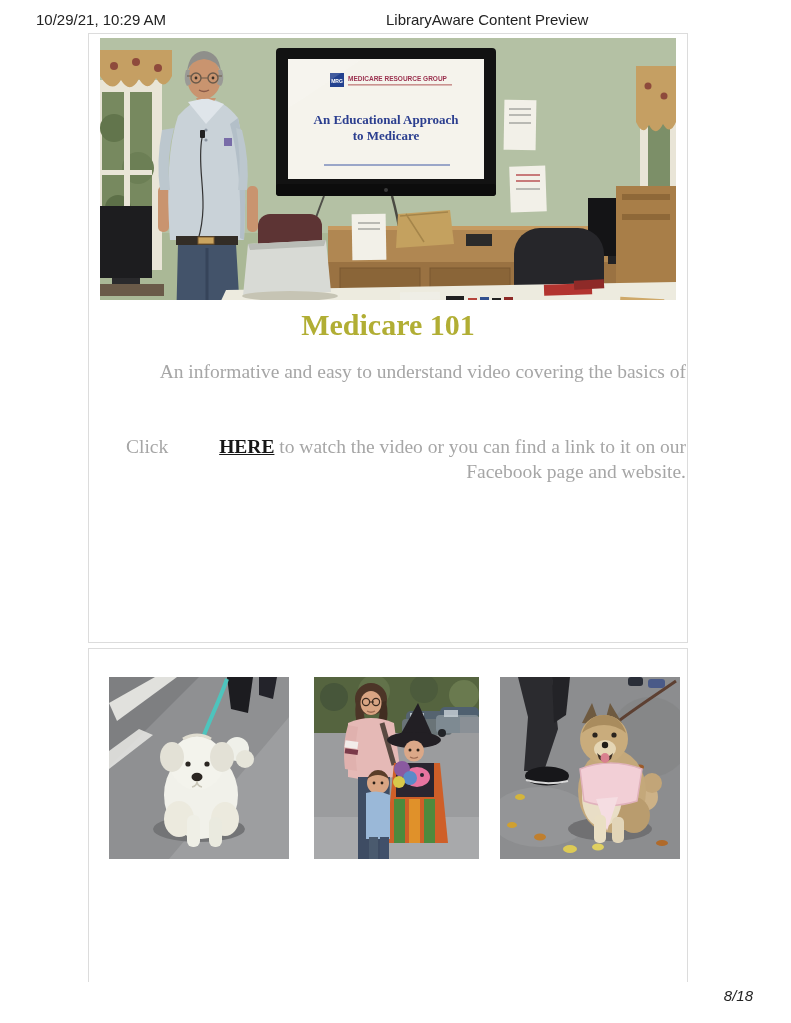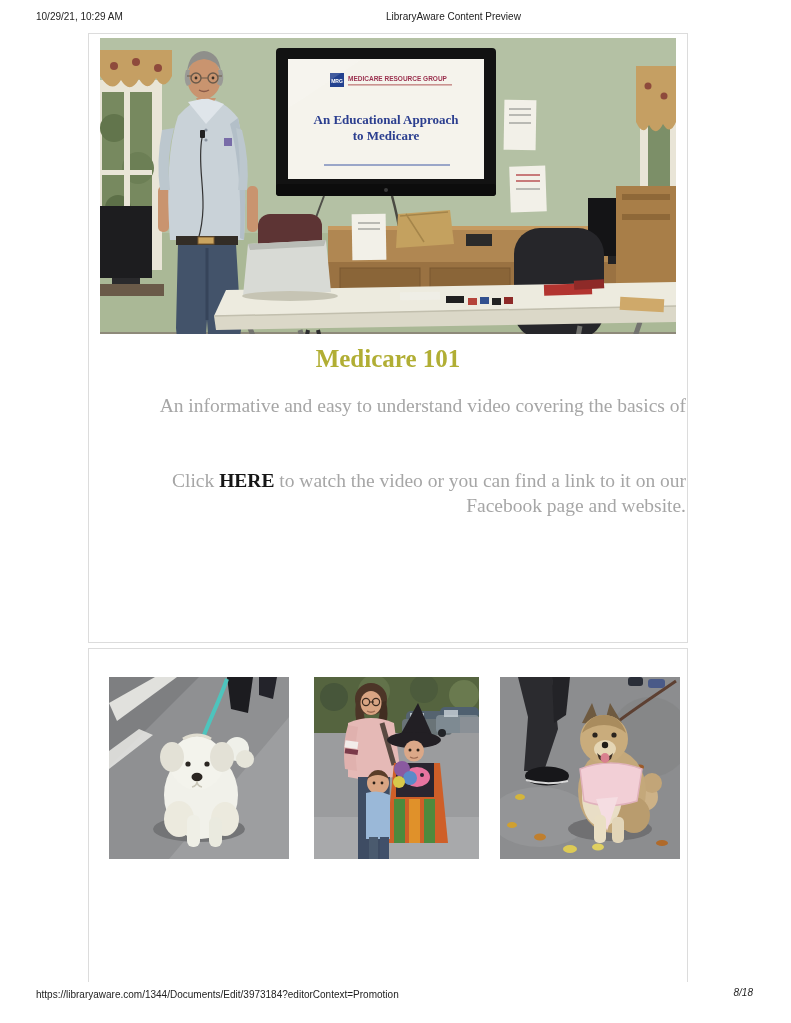--- a/index.html
+++ b/index.html
@@ -1,47 +1,47 @@
 <!DOCTYPE html>
 <html><head>
 <meta charset="utf-8">
 <style>
   * { margin:0; padding:0; box-sizing:border-box; }
   html,body { background:#ffffff; }
   body { font-family:"Liberation Sans", sans-serif; }
   .page { position:relative; width:791px; height:1023px; background:#fff; overflow:hidden; }
 
   
-  .chrome-text { position:absolute; font-size:10px; color:#232323; white-space:nowrap; }
+  .chrome-text { position:absolute; font-size:15px; color:#232323; white-space:nowrap; }
   .ts   { left:36px;  top:11px; }
   .pt   { left:386px; top:11px; }
   .furl { left:36px;  top:989px; }
   .fpg  { right:38px; top:987px;font-style:italic; }
 
   
   .card { position:absolute; left:88px; width:600px; background:#fff; border:1px solid #dcdcdc; }
   .card-main    { top:33px;  height:610px; text-align:center; overflow:hidden; }
   .card-gallery { top:648px; height:334px; border-bottom:none; overflow:hidden; }
 
-  .hero { margin:4px auto 0; width:576px; height:296px; overflow:hidden; background:#22c55e; }
+  .hero { margin:4px auto 0; width:576px; height:262px; overflow:hidden; background:#22c55e; }
   .hero svg { display:block; }
 
   h1.heading {
     margin-top:9px;
     font-family:"Liberation Serif", "DejaVu Serif", serif;
-    font-weight:bold; font-size:25px; line-height:32px;
+    font-weight:bold; font-size:30px; line-height:32px;
     color:#b1ae34;
   }
   .body-text {
     font-family:"Liberation Serif", "DejaVu Serif", serif;
     font-size:19.5px; line-height:25px; color:#a6a6a6;
     max-width:596px; margin:18px auto 0; text-align:right;
   }
   .cta { margin-top:25px; }
-  .here-link { color:#161616; font-weight:bold; cursor:pointer; font-family:inherit; }
+  .here-link { color:#161616; font-weight:bold; text-decoration:underline; cursor:pointer; font-family:inherit;margin-left:46px; }
 
   .thumb { position:absolute; top:28px; overflow:hidden; background:#8f9092; }
   .thumb svg { display:block; }
   .t1 { left:20px;  width:180px; height:182px; }
   .t2 { left:225px; width:165px; height:182px; }
   .t3 { left:411px; width:180px; height:182px; }
 </style>
 </head>
 <body>
 
@@ -349,16 +349,15 @@
           <circle cx="114" cy="58" r="2.6" fill="#2a241e"></circle>
           <ellipse cx="105" cy="72" rx="11" ry="9" fill="#e5d6b5"></ellipse>
           <circle cx="105" cy="68" r="3.2" fill="#211d18"></circle>
           <path d="M97,76 q8,8 16,0 l-2,6 q-6,5 -12,0 Z" fill="#3a2e24"></path>
           <ellipse cx="105" cy="81" rx="4.5" ry="5" fill="#d8808e"></ellipse>
         </g>
       </svg>
     </figure>
   </section>
 
-  <span class="chrome-text furl">https://libraryaware.com/1344/Documents/Edit/3973184?editorContext=Promotion</span>
   <span class="chrome-text fpg">8/18</span>
 
 </div>
 
 </body></html>

